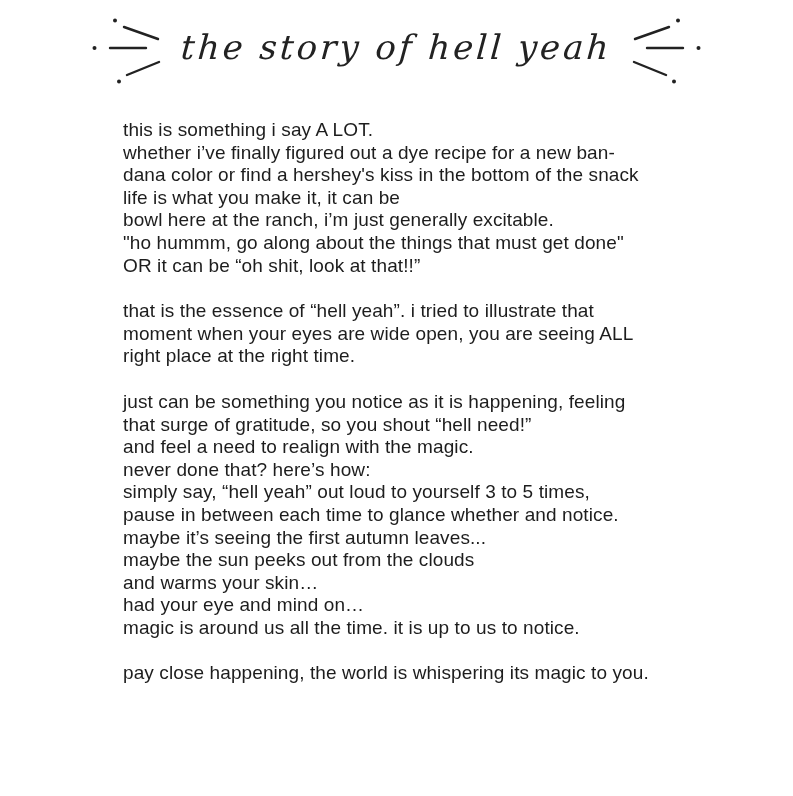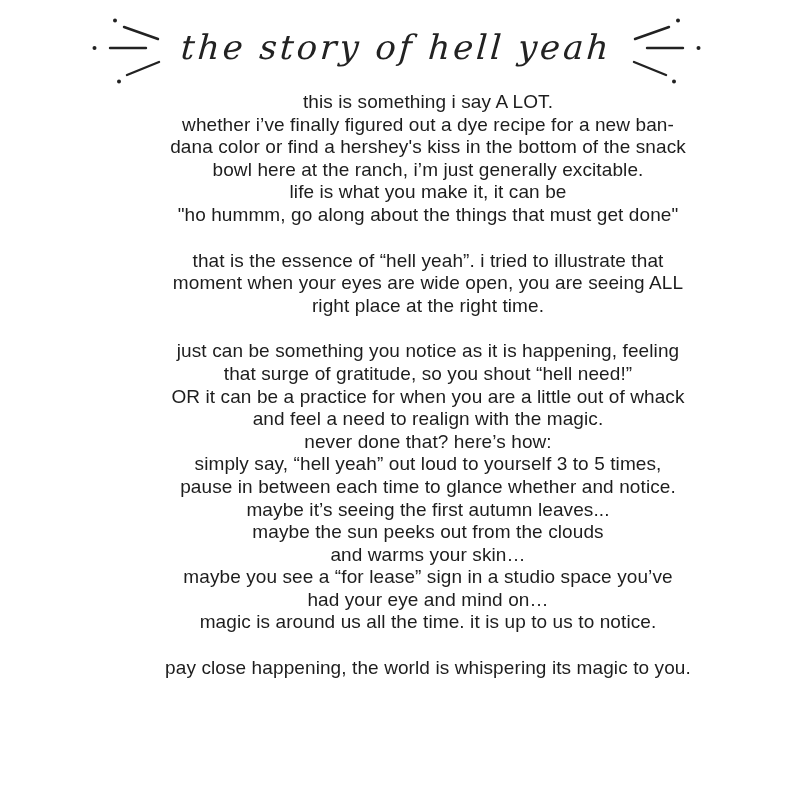--- a/index.html
+++ b/index.html
@@ -38,25 +38,24 @@
     font-style: italic;
     font-weight: normal;
     font-size: 34px;
     letter-spacing: 3px;
     color: #222222;
     white-space: nowrap;
     transform: skewX(-4deg);
     padding: 0 6px 6px 6px;
   }
   .body-text {
-    margin: 3px 60px 0 123px;
+    margin: 31px 60px 0 123px;
     font-size: 19px;
     line-height: 22.6px;
     letter-spacing: 0.1px;
-    text-align: center;
   }
   .body-text p {
     margin: 0 0 23px 0;
   }
   .line {
     display: block;
     white-space: pre;
   }
 </style>
 </head>
@@ -85,43 +84,42 @@
       <circle cx="29" cy="67.5" r="2" fill="#222222" stroke="none"></circle>
     </svg>
   </header>
 
   <main class="body-text">
 
     <p>
       <span class="line">this is something i say A LOT.</span>
       <span class="line">whether i’ve finally figured out a dye recipe for a new ban-</span>
       <span class="line">dana color or find a hershey's kiss in the bottom of the snack</span>
+      <span class="line">life is what you make it, it can be</span>
       <span class="line">bowl here at the ranch, i’m just generally excitable.</span>
-      <span class="line">life is what you make it, it can be</span>
       <span class="line">"ho hummm, go along about the things that must get done"</span>
+      <span class="line">OR it can be “oh shit, look at that!!”</span>
     </p>
 
     <p>
       <span class="line">that is the essence of “hell yeah”. i tried to illustrate that</span>
       <span class="line">moment when your eyes are wide open, you are seeing ALL</span>
       <span class="line">right place at the right time.</span>
     </p>
 
     <p>
       <span class="line">just can be something you notice as it is happening, feeling</span>
       <span class="line">that surge of gratitude, so you shout “hell need!”</span>
-      <span class="line">OR it can be a practice for when you are a little out of whack</span>
       <span class="line">and feel a need to realign with the magic.</span>
       <span class="line">never done that? here’s how:</span>
       <span class="line">simply say, “hell yeah” out loud to yourself 3 to 5 times,</span>
       <span class="line">pause in between each time to glance whether and notice.</span>
       <span class="line">maybe it’s seeing the first autumn leaves...</span>
       <span class="line">maybe the sun peeks out from the clouds</span>
       <span class="line">and warms your skin…</span>
-      <span class="line">maybe you see a “for lease” sign in a studio space you’ve</span>
       <span class="line">had your eye and mind on…</span>
       <span class="line">magic is around us all the time. it is up to us to notice.</span>
     </p>
 
     <p>
       <span class="line">pay close happening, the world is whispering its magic to you.</span>
     </p>
 
   </main>
 </div>

